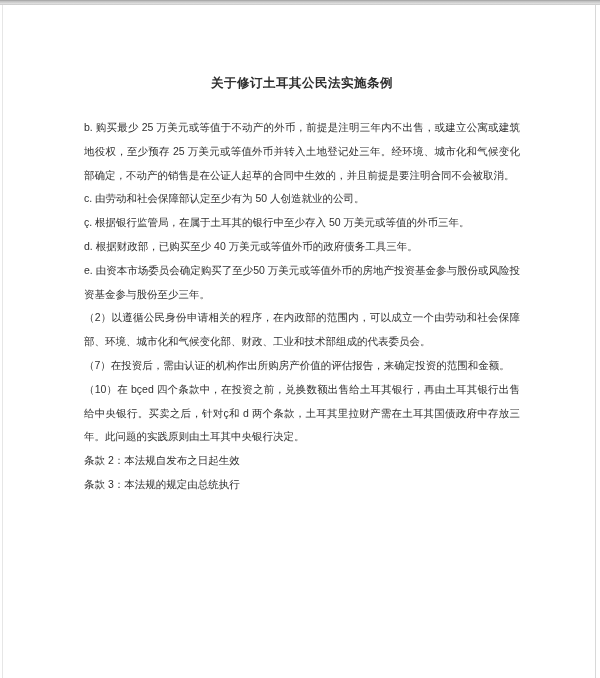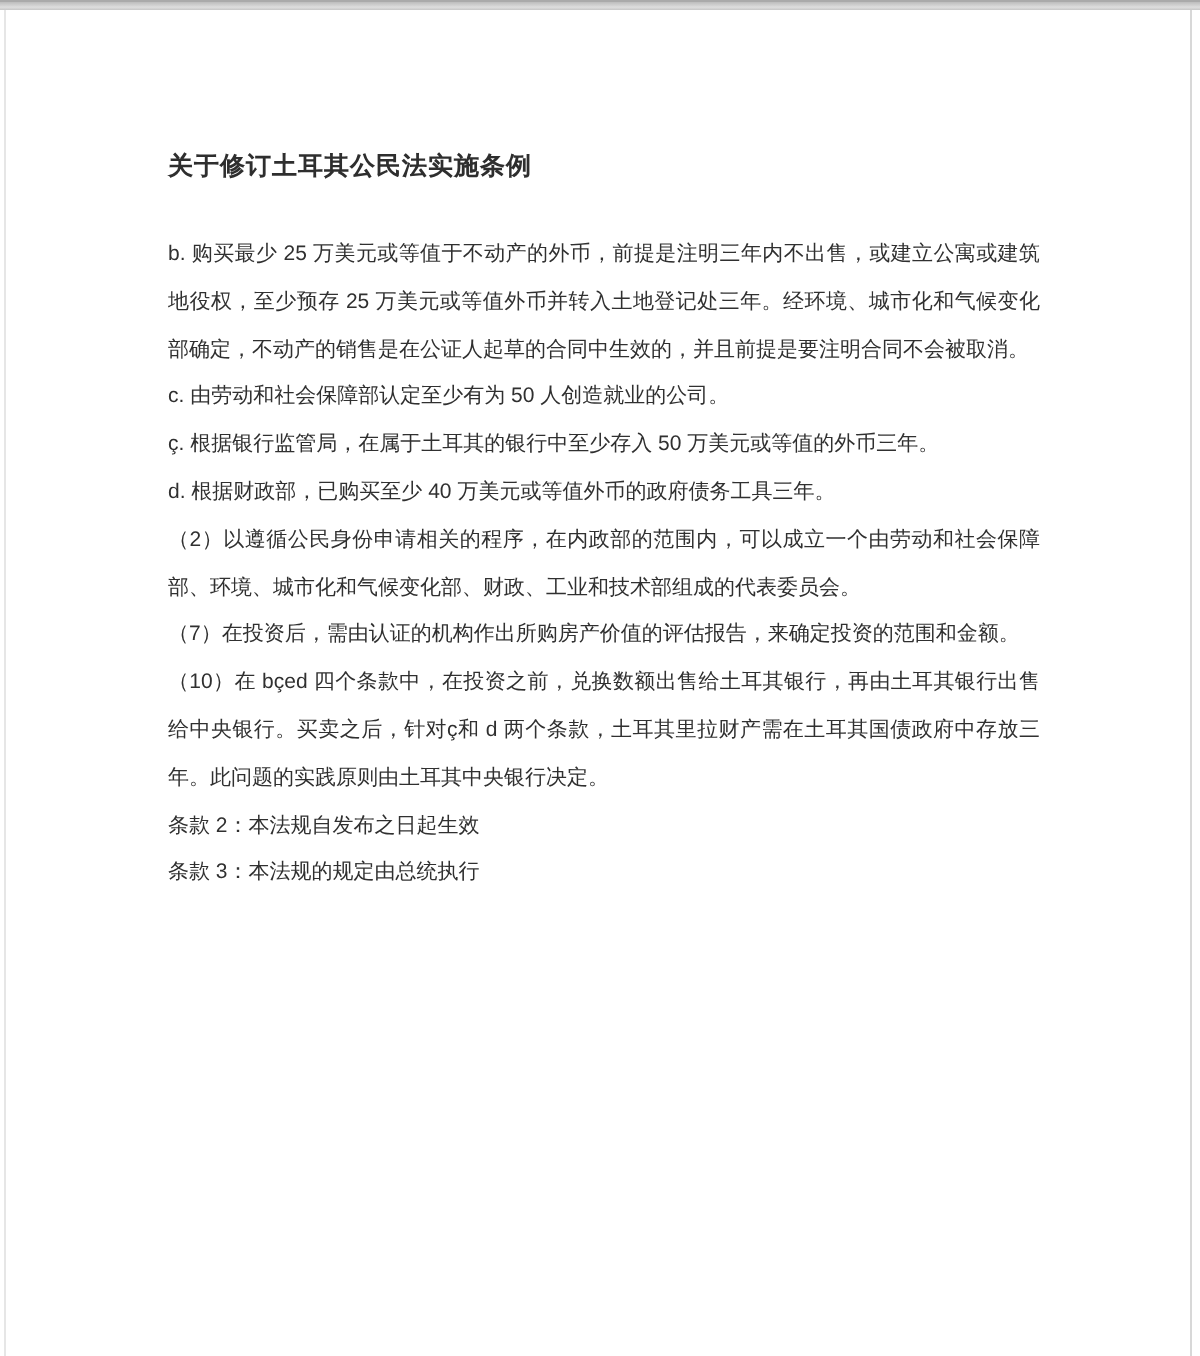--- a/index.html
+++ b/index.html
@@ -40,20 +40,21 @@
     left: 84px;
     top: 0;
     width: 436px;
     color: #2e2e2e;
   }
   .doc-title {
     margin: 74px 0 0 0;
     font-size: 12.5px;
     line-height: 18px;
     font-weight: 700;
+    text-align: center;
     letter-spacing: 0.5px;
     color: #2e2e2e;
   }
   .doc-body {
     margin-top: 24px;
   }
   .para {
     margin: 0;
     font-size: 10.5px;
     line-height: 23.8px;
@@ -71,20 +72,21 @@
   <div class="left-edge-line"></div>
   <div class="right-edge-line"></div>
 
   <div class="doc">
     <h1 class="doc-title">关于修订土耳其公民法实施条例</h1>
     <div class="doc-body">
         <div class="para">b. 购买最少 25 万美元或等值于不动产的外币，前提是注明三年内不出售，或建立公寓或建筑地役权，至少预存 25 万美元或等值外币并转入土地登记处三年。经环境、城市化和气候变化部确定，不动产的销售是在公证人起草的合同中生效的，并且前提是要注明合同不会被取消。</div>
         <div class="para">c. 由劳动和社会保障部认定至少有为 50 人创造就业的公司。</div>
         <div class="para">ç. 根据银行监管局，在属于土耳其的银行中至少存入 50 万美元或等值的外币三年。</div>
         <div class="para">d. 根据财政部，已购买至少 40 万美元或等值外币的政府债务工具三年。</div>
+        <div class="para">e. 由资本市场委员会确定购买了至少50 万美元或等值外币的房地产投资基金参与股份或风险投资基金参与股份至少三年。</div>
         <div class="para">（2）以遵循公民身份申请相关的程序，在内政部的范围内，可以成立一个由劳动和社会保障部、环境、城市化和气候变化部、财政、工业和技术部组成的代表委员会。</div>
         <div class="para">（7）在投资后，需由认证的机构作出所购房产价值的评估报告，来确定投资的范围和金额。</div>
         <div class="para">（10）在 bçed 四个条款中，在投资之前，兑换数额出售给土耳其银行，再由土耳其银行出售给中央银行。买卖之后，针对ç和 d 两个条款，土耳其里拉财产需在土耳其国债政府中存放三年。此问题的实践原则由土耳其中央银行决定。</div>
         <div class="para">条款 2：本法规自发布之日起生效</div>
         <div class="para">条款 3：本法规的规定由总统执行</div>
       </div>
   </div>
 </div>
 
 </body></html>

